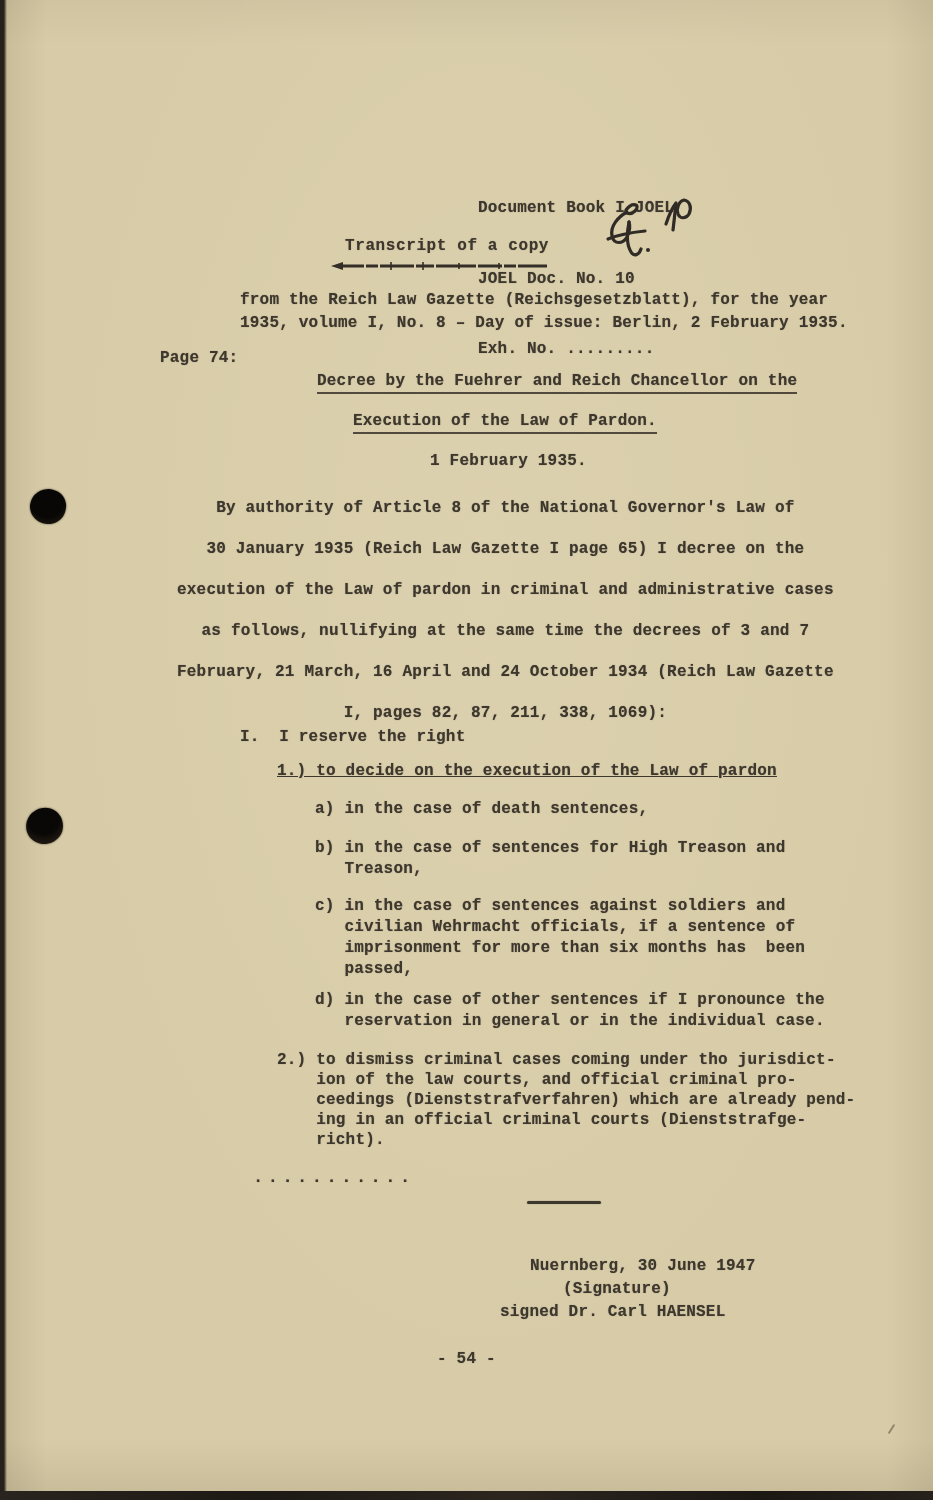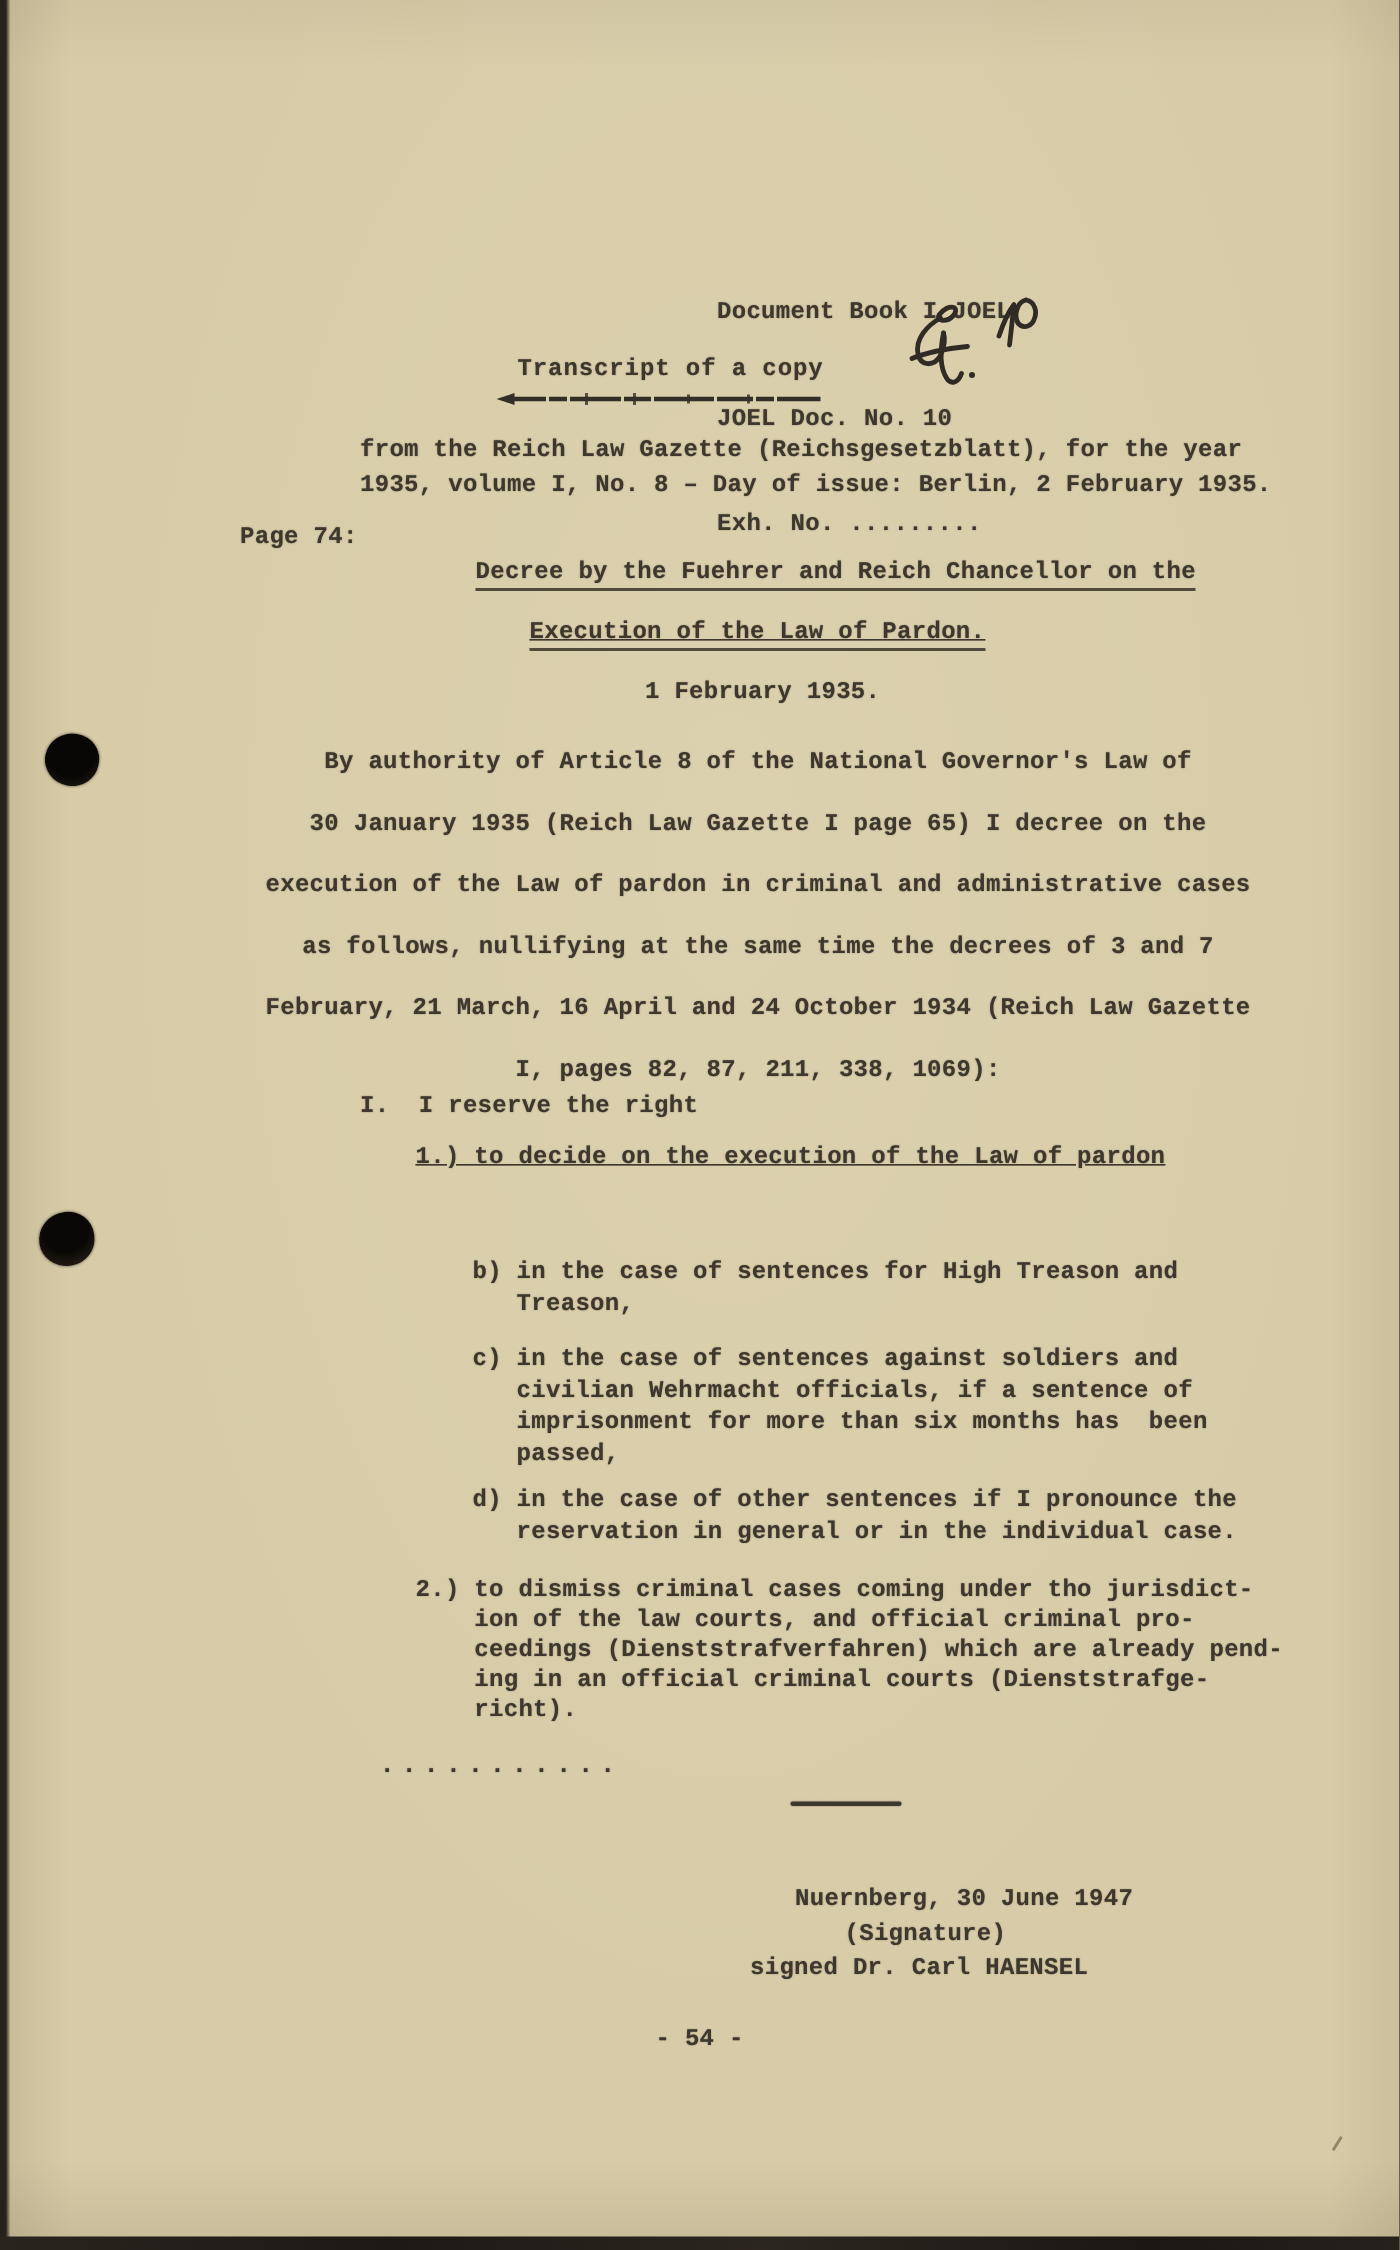--- a/index.html
+++ b/index.html
@@ -30,21 +30,21 @@
   }
   .u { border-bottom:2px solid rgba(56,50,41,0.85); padding-bottom:2px; }
 
   .header-block   { left:478px; top:150px;  line-height:23.5px; }
   .hand-mark      { position:absolute; left:586px; top:194px; width:112px; height:80px; }
   .transcript     { left:345px; top:237px; letter-spacing:0.6px; }
   .transcript-ul  { position:absolute; left:331px; top:260px; width:222px; height:12px; }
   .source-par     { left:240px; top:289px;  line-height:22.5px; }
   .page-ref       { left:160px; top:349px; }
   .heading1       { left:317px; top:372px; }
-  .heading2       { left:353px; top:412px;text-decoration:underline; }
+  .heading2       { left:353px; top:412px; }
   .date-line      { left:430px; top:452px; }
   .body-par       { left:177px; top:488px;  line-height:41px;text-align:center; }
   .section-head   { left:240px; top:728px; }
   .item-1         { left:277px; top:762px;text-decoration:underline; }
   .item-1a        { left:315px; top:800px; }
   .item-1b        { left:315px; top:838px;  line-height:21px; }
   .item-1c        { left:315px; top:896px;  line-height:21px; }
   .item-1d        { left:315px; top:990px;  line-height:21px; }
   .item-2         { left:277px; top:1050px; line-height:20px; }
   .dots-line      { left:253px; top:1168px; letter-spacing:4.5px; font-size:17px; }
@@ -129,20 +129,21 @@
   <div class="t body-par">By authority of Article 8 of the National Governor's Law of
 30 January 1935 (Reich Law Gazette I page 65) I decree on the
 execution of the Law of pardon in criminal and administrative cases
 as follows, nullifying at the same time the decrees of 3 and 7
 February, 21 March, 16 April and 24 October 1934 (Reich Law Gazette
 I, pages 82, 87, 211, 338, 1069):</div>
 
   <div class="t section-head">I.  I reserve the right</div>
 
   <div class="t item-1">1.) to decide on the execution of the Law of pardon</div>
+  <div class="t item-1a">a) in the case of death sentences,</div>
   <div class="t item-1b">b) in the case of sentences for High Treason and
    Treason,</div>
   <div class="t item-1c">c) in the case of sentences against soldiers and
    civilian Wehrmacht officials, if a sentence of
    imprisonment for more than six months has  been
    passed,</div>
   <div class="t item-1d">d) in the case of other sentences if I pronounce the
    reservation in general or in the individual case.</div>
   <div class="t item-2">2.) to dismiss criminal cases coming under tho jurisdict-
     ion of the law courts, and official criminal pro-

